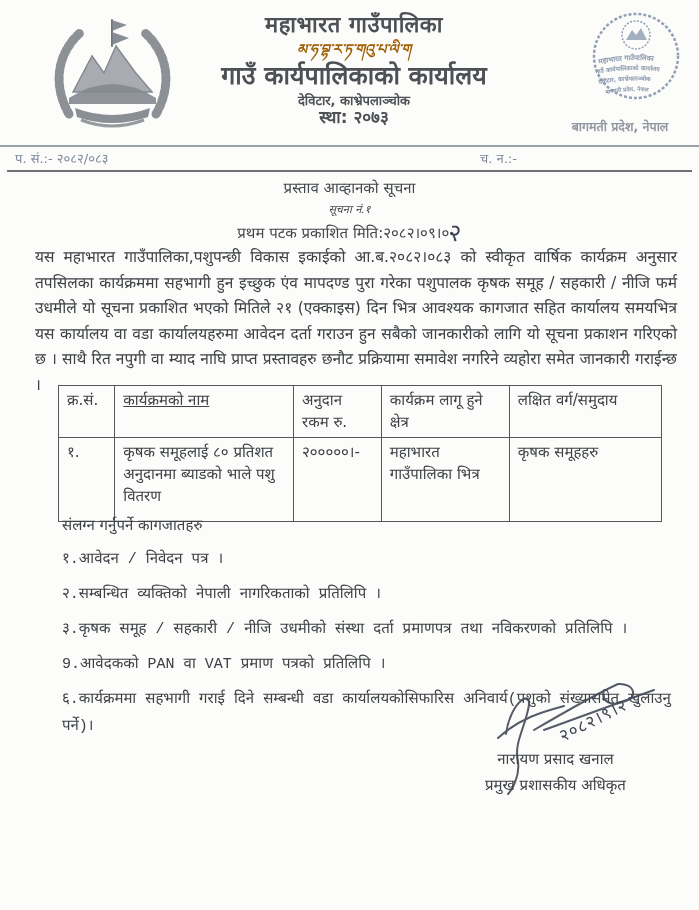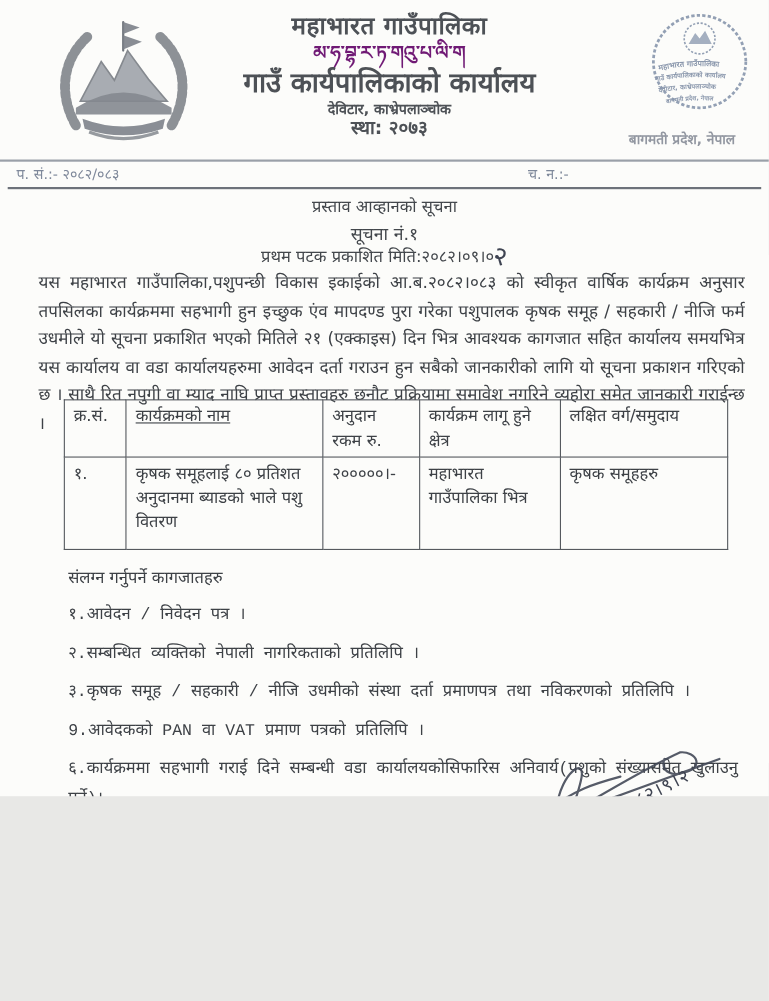--- a/index.html
+++ b/index.html
@@ -1,54 +1,54 @@
 <!DOCTYPE html>
 <html><head>
 <meta charset="utf-8">
 <style>
   html,body{margin:0;padding:0;background:#e8e8e6;}
   .page{
     position:relative;
-    width:699px;height:724px;
+    width:699px;height:910px;
     margin:0 auto;
     background:#fcfcfa;
     font-family:"DejaVu Sans","Liberation Sans",sans-serif;
     color:#43474c;
     overflow:hidden;
   }
   
   .emblem{position:absolute;left:45px;top:12px;width:135px;height:125px;}
   .head-center{position:absolute;left:158px;top:12px;width:392px;text-align:center;color:#4d5156;}
   .head-muni{font-size:22px;font-weight:bold;letter-spacing:.5px;line-height:26px;}
-  .head-tib{font-size:17px;font-weight:bold;color:#701a75;line-height:22px;}
+  .head-tib{font-size:14px;font-weight:bold;color:#a16207;line-height:22px;font-style:italic;}
   .head-office{font-size:25px;font-weight:bold;line-height:30px;margin-top:1px;}
   .head-addr{font-size:13px;font-weight:bold;line-height:17px;margin-top:1px;}
   .head-est{font-size:17px;font-weight:bold;line-height:16px;}
   .seal{position:absolute;left:586px;top:8px;width:100px;height:110px;}
   .province-line{position:absolute;left:548px;top:118px;width:144px;text-align:center;
     font-size:12.5px;font-weight:bold;color:#9297a1;}
   
   .rule1{position:absolute;left:0;top:145px;width:699px;height:0;border-top:2px solid #9aa0a8;}
   .rule2{position:absolute;left:7px;top:170px;width:685px;height:0;border-top:2px solid #6d727a;}
   .ref-row{position:absolute;left:0;top:149px;width:699px;height:20px;
     font-size:13px;font-weight:normal;color:#7e889a;}
   .ref-left{position:absolute;left:15px;top:0;}
   .ref-right{position:absolute;left:480px;top:0;}
   
   .notice-title{position:absolute;left:0;top:177px;width:699px;text-align:center;font-size:15px;}
-  .notice-no{position:absolute;left:0;top:201px;width:699px;text-align:center;font-size:16px;}
+  .notice-no{position:absolute;left:0;top:201px;width:699px;text-align:center;font-size:11px;font-style:italic;}
   .notice-pub{position:absolute;left:0;top:222px;width:699px;text-align:center;font-size:15px;}
   .hand{font-family:"DejaVu Serif","Liberation Serif",serif;
     color:#3f4452;font-size:24px;font-weight:normal;display:inline-block;
     transform:rotate(10deg) translateY(3px);line-height:10px;}
   
   .body-par{position:absolute;left:35px;top:245px;width:642px;
     font-size:15.5px;line-height:25.5px;text-align:justify;color:#3d4146;}
   
-  .prog-table{position:absolute;left:58px;top:363px;width:604px;border-collapse:collapse;
+  .prog-table{position:absolute;left:58px;top:385px;width:604px;border-collapse:collapse;
     font-size:15px;color:#3d4146;}
   .prog-table th,.prog-table td{border:1.5px solid #55595e;padding:3px 8px 4px 8px;
     font-weight:normal;text-align:left;vertical-align:top;line-height:22px;}
   .prog-table th{height:40px;}
   .prog-table td{height:76px;}
   .col-sn{width:42px;}
   .col-name{width:195px;text-decoration:underline;}
   .col-amt{width:75px;}
   .col-area{width:127px;}
   .col-target{width:165px;}

